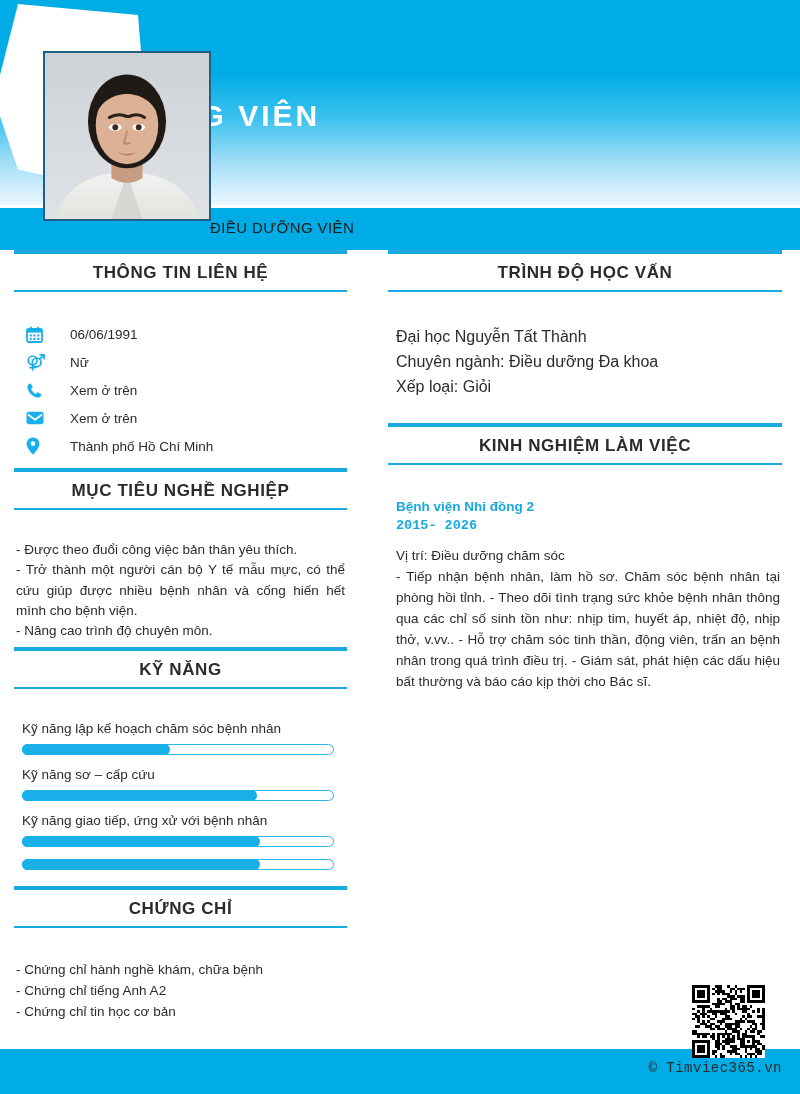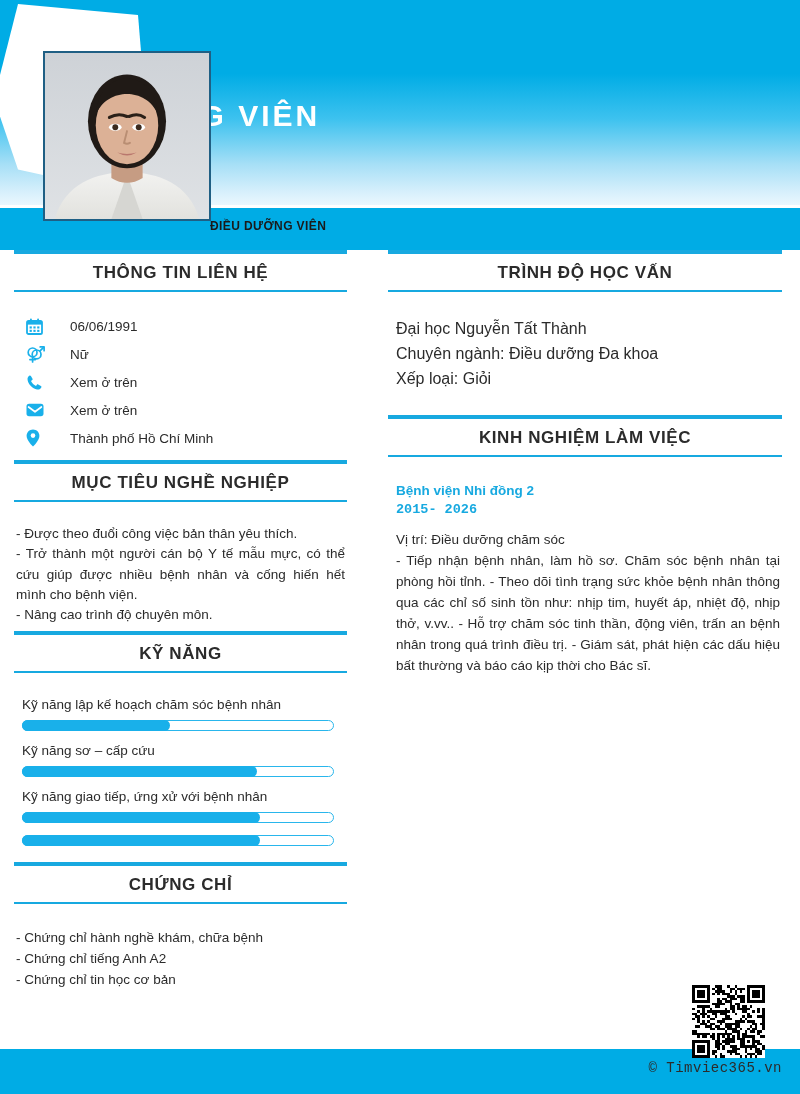--- a/index.html
+++ b/index.html
@@ -62,22 +62,22 @@
     left: 0;
     top: 208px;
     width: 800px;
     height: 42px;
     background: #00ace5;
   }
   .jobbar-text {
     position: absolute;
     left: 210px;
     top: 219px;
-    font-size: 12px;
-    font-weight: bold;
+    font-size: 15px;
+    font-weight: normal;
     letter-spacing: 0.4px;
     color: #1a1a1a;
     z-index: 6;
   }
 
   
   .content {
     position: absolute;
     left: 0;
     top: 250px;
@@ -90,21 +90,21 @@
     width: 333px;
   }
   .col-right {
     position: absolute;
     left: 388px;
     top: 0;
     width: 394px;
   }
 
   
-  .sec { margin-bottom: 12px; }
+  .sec { margin-bottom: 20px; }
   .sec-rule-top {
     height: 4px;
     background: #17a9e0;
     width: 100%;
   }
   .sec-title {
     text-align: center;
     font-size: 17px;
     font-weight: bold;
     letter-spacing: 0.6px;

